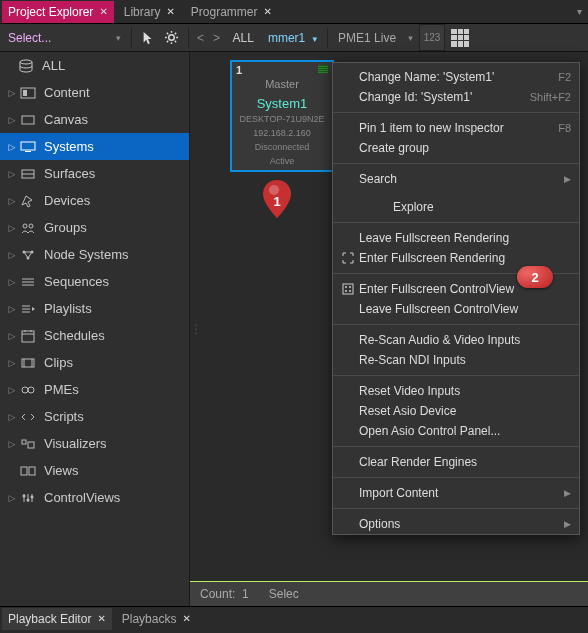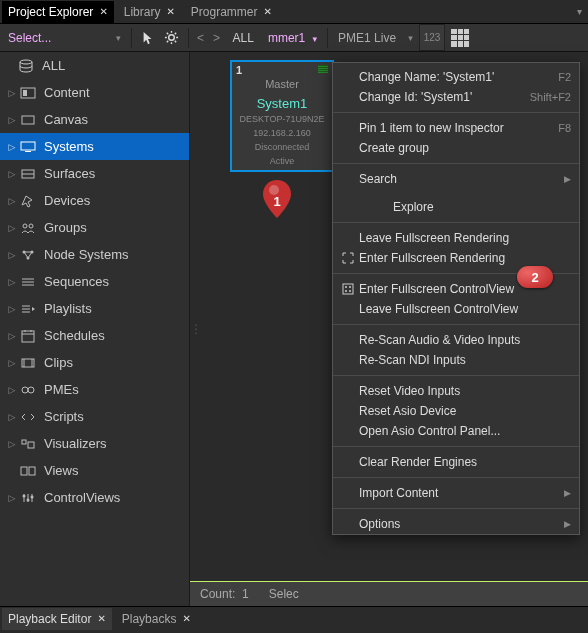--- a/index.html
+++ b/index.html
@@ -8,35 +8,35 @@
     background: #2a2a2a;
     font-family: "Segoe UI", Arial, sans-serif;
     font-size: 12px;
     color: #ccc;
     overflow: hidden;
     position: relative;
   }
   
   .tabs { display: flex; align-items: center; height: 24px; background: #2a2a2a; border-bottom: 1px solid #000; padding-left: 2px; }
   .tab { display: flex; align-items: center; padding: 0 6px; height: 22px; color: #aaa; margin-right: 4px; cursor: pointer; }
-  .tab.active { background: #000000; color: #fff; }
+  .tab.active { background: #be185d; color: #fff; }
   .tab .close { margin-left: 6px; font-size: 10px; color: #ddd; }
   .tabs .flex { flex: 1; }
   .tabs .dd { color: #888; font-size: 10px; padding: 0 6px; cursor: pointer; }
 
   
   .toolbar { display: flex; align-items: center; height: 28px; background: #333; border-bottom: 1px solid #111; }
   .toolbar .select { color: #f0abfc; padding: 0 8px; width: 110px; cursor: pointer; }
   .toolbar .chev { color: #888; font-size: 9px; padding: 0 6px; cursor: pointer; }
   .toolbar .sep { width: 1px; height: 20px; background: #222; margin: 0 4px; }
   .toolbar .icon-btn { width: 24px; height: 24px; display: flex; align-items: center; justify-content: center; color: #ccc; cursor: pointer; }
   .crumb { display: flex; align-items: center; height: 22px; padding: 0 8px; background: #333; color: #ccc; cursor: pointer; font-size: 12px; }
   .crumb.active { background: #0a66c2; color: #fff; }
   .toolbar .tag { color: #aaa; padding: 0 6px; cursor: pointer; }
-  .toolbar .tag.dim { color: #f0abfc; }
+  .toolbar .tag.dim { color: #7dd3fc; }
   .toolbar .numbox { font-size: 10px; color: #888; background: #3a3a3a; padding: 7px 4px; cursor: pointer; border: 1px solid #222; }
   .toolbar .grid-icon { width: 18px; height: 18px; display: grid; grid-template-columns: 1fr 1fr 1fr; grid-template-rows: 1fr 1fr 1fr; gap: 1px; cursor: pointer; margin: 0 6px; }
   .toolbar .grid-icon span { background: #ccc; }
 
   
   .main { display: flex; height: 554px; }
   .sidebar { width: 190px; background: #2f2f2f; overflow-y: auto; border-right: 1px solid #1a1a1a; }
   .sb-row { display: flex; align-items: center; height: 27px; padding-left: 6px; cursor: pointer; color: #ccc; }
   .sb-row.selected { background: #0a66c2; color: #fff; }
   .sb-row .exp { width: 12px; font-size: 9px; color: #888; text-align: center; }

